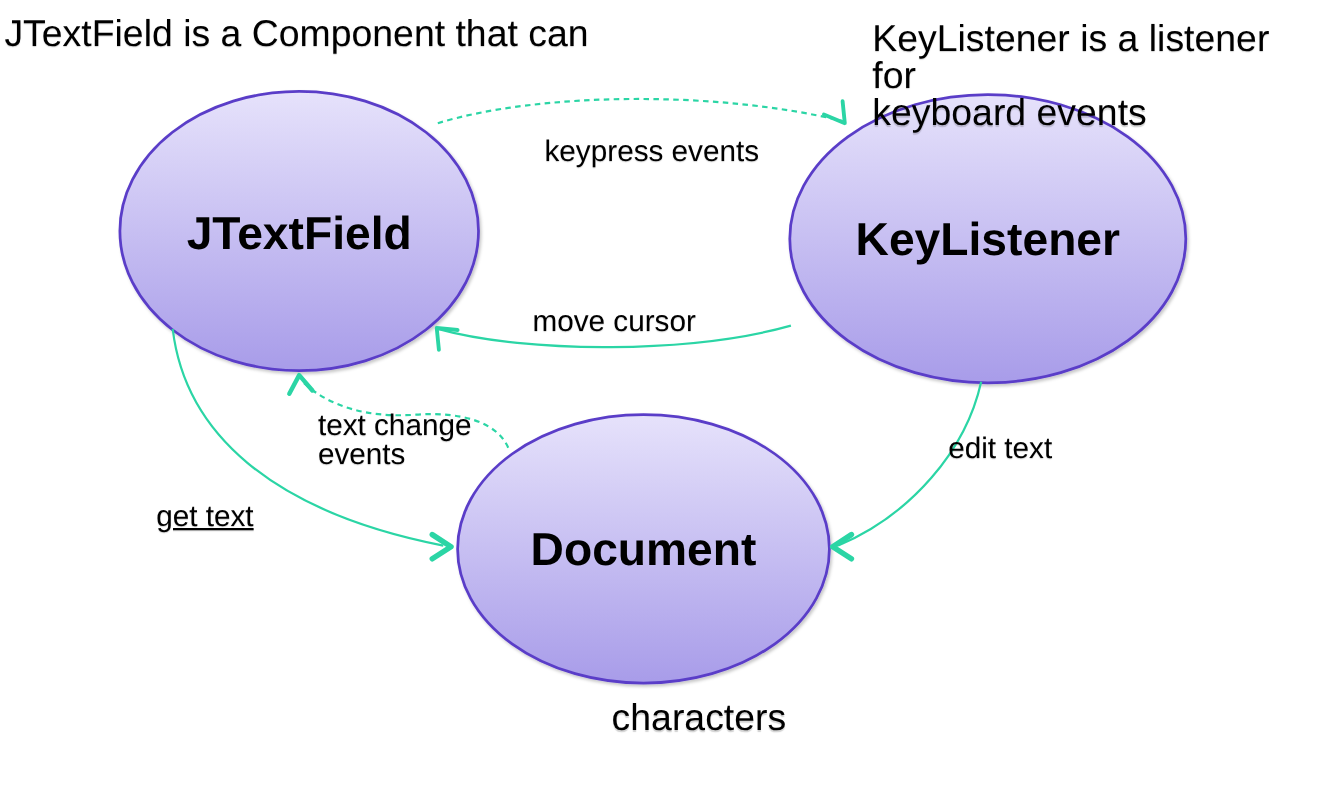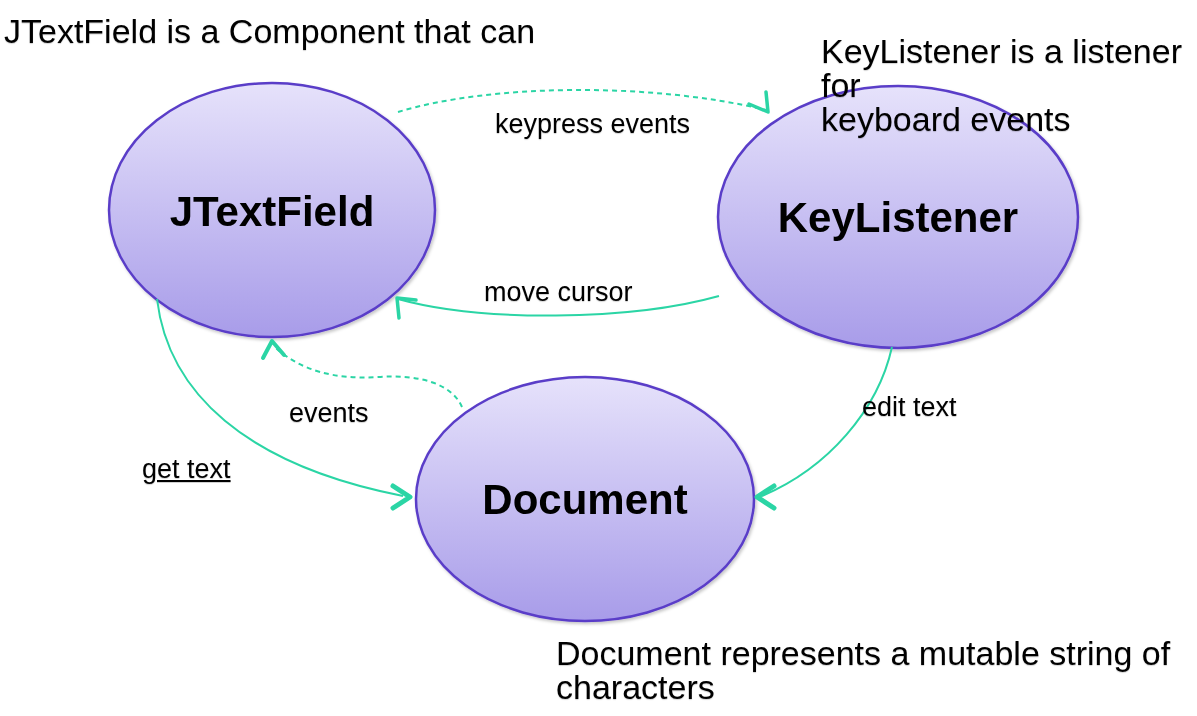--- a/index.html
+++ b/index.html
@@ -76,33 +76,33 @@
 
       <path d="M 462 407 C 452 384, 420 374, 378 377 C 335 380, 300 370, 276 348" stroke-width="2" stroke-dasharray="5,4"></path>
       <polyline points="263,358 272,341 284,355" stroke-width="4" stroke-linecap="round" stroke-linejoin="round"></polyline>
     </g>
   </svg>
 
   <div class="caption" style="left:4px; top:14px;">
     <div>JTextField is a Component that can</div>
   </div>
 
-  <div class="caption" style="left:793px; top:34px;margin-left:28px;">
+  <div class="caption" style="left:793px; top:18px;">
     <div>KeyListener is a listener for</div>
     <div>keyboard events</div>
   </div>
 
   <div class="caption" style="left:556px; top:636px;">
-    <div>Document represents a mutable string of</div>
     <div>characters</div>
   </div>
 
-  <div class="label" style="left:495px; top:107px;">keypress events</div>
+  <div class="label" style="left:495px; top:120px;">keypress events</div>
 
   <div class="label" style="left:484px; top:275px;">move cursor</div>
 
+  <div class="label" style="left:289px; top:369px;">text change</div>
   <div class="label" style="left:289px; top:396px;">events</div>
 
   <div class="label" style="left:142px; top:452px;text-decoration:underline;">get text</div>
 
   <div class="label" style="left:862px; top:390px;">edit text</div>
 
 </div>
 
 </body></html>

